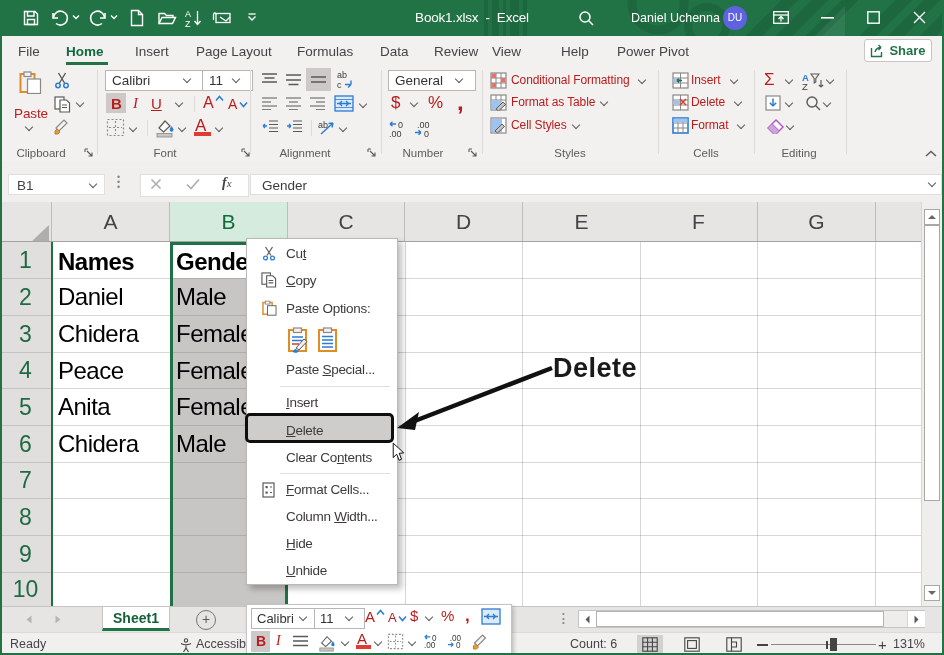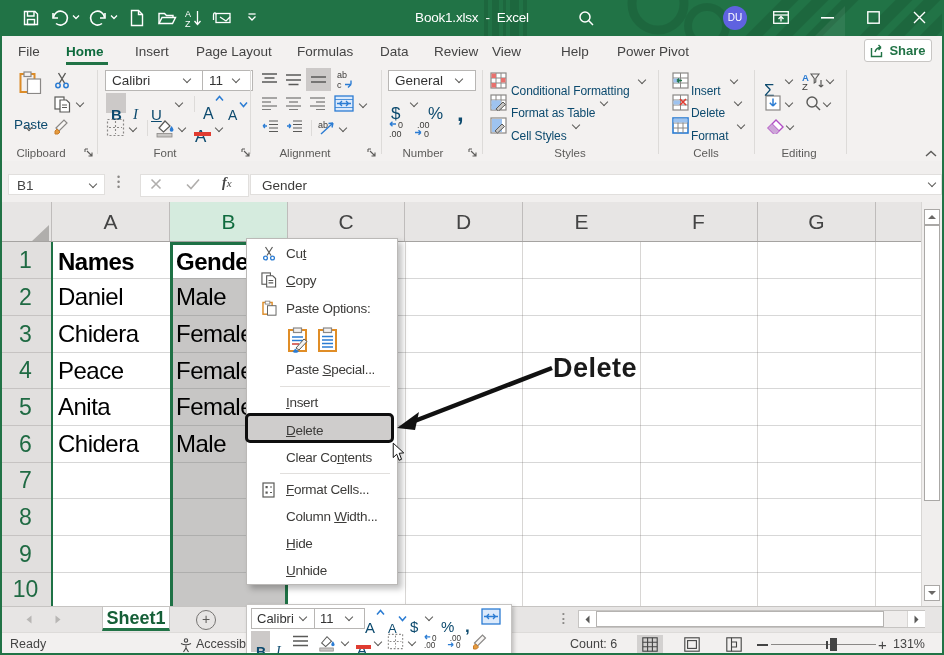--- a/index.html
+++ b/index.html
@@ -21,21 +21,21 @@
   #homeline{position:absolute;left:66px;top:26px;width:42px;height:3px;background:#217346;}
   #sharebtn{position:absolute;left:864px;top:3px;width:66px;height:21px;background:#fff;
      border:1px solid #c8c6c4;border-radius:3px;color:#217346;font-size:13px;font-weight:bold;
      line-height:21px;text-align:center;}
   
   #ribbon{left:0;top:66px;width:944px;height:95px;background:#f3f1f0;border-bottom:1px solid #d6d3d1;}
   .rsep{position:absolute;top:4px;width:1px;height:84px;background:#dddbd9;}
   .glabel{position:absolute;top:81px;height:14px;font-size:11.5px;color:#5c5b59;text-align:center;}
   .launch{position:absolute;top:82px;width:10px;height:10px;}
   .combo{position:absolute;background:#fff;border:1px solid #b8b6b4;color:#333;font-size:13.5px;}
-  .rtxt{position:absolute;font-size:12.5px;color:#0c4a6e;white-space:nowrap;letter-spacing:-0.1px;margin-top:11px;}
+  .rtxt{position:absolute;font-size:12.5px;color:#b91c1c;white-space:nowrap;letter-spacing:-0.1px;}
   .sel{background:#ccc9c8;}
   .chev{position:absolute;width:5px;height:5px;border-right:1.4px solid #5c5b59;
         border-bottom:1.4px solid #5c5b59;transform:rotate(45deg);}
   
   #fbar{left:0;top:161px;width:944px;height:41px;background:#f1efee;border-bottom:1px solid #cdcbc9;}
   .finput{position:absolute;background:#fff;border:1px solid #e1dfdd;}
   
   #grid{left:0;top:202px;width:944px;height:404px;background:#fff;overflow:hidden;}
   .colhdr{position:absolute;top:0;height:40px;background:#e7e5e4;border-right:1px solid #bfbcbb;
      color:#444;font-size:21px;text-align:center;line-height:40px;}
@@ -47,21 +47,21 @@
   
   #cmenu{position:absolute;left:246px;top:238px;width:150px;height:345px;background:#fff;
      border:1px solid #bbb9b7;box-shadow:4px 4px 6px rgba(0,0,0,0.25);}
   .mi{position:absolute;left:39px;font-size:13.5px;color:#3c3b39;white-space:nowrap;letter-spacing:-0.3px;}
   .msep{position:absolute;left:33px;width:110px;height:1px;background:#e1dfdd;}
   .micon{position:absolute;left:8px;}
   
   #tabbar{left:0;top:606px;width:944px;height:26px;background:#e7e5e4;border-top:1px solid #c6c4c2;}
   #sheettab{position:absolute;left:102px;top:0;width:66px;height:21px;background:#fff;
      border-left:1px solid #c6c4c2;border-right:1px solid #c6c4c2;
-     border-bottom:3px solid #217346;color:#155f37;font-weight:bold;font-size:18px;
+     border-bottom:3px solid #217346;color:#155f37;font-weight:bold;font-size:14px;
      text-align:center;line-height:23px;}
   
   #statusbar{left:0;top:632px;width:944px;height:23px;background:#f2f0ef;border-top:1px solid #dddbd9;}
   .st{position:absolute;top:0;height:23px;line-height:23px;font-size:12.5px;color:#444;white-space:nowrap;}
   
   #minitb{position:absolute;left:246px;top:604px;width:264px;height:51px;background:#fff;
      border:1px solid #c6c4c2;box-shadow:2px 2px 4px rgba(0,0,0,0.2);}
   
   #wborder{left:0;top:0;width:942px;height:653px;border-left:2px solid #217346;
      border-right:2px solid #217346;border-bottom:2px solid #217346;pointer-events:none;
@@ -143,20 +143,21 @@
       <path d="M1.5 1 H8.5"></path>
       <path d="M1.5 3.5 L5 7 L8.5 3.5"></path>
     </svg>
   </div>
   <div id="titletext">Book1.xlsx&nbsp; - &nbsp;Excel</div>
 
   <svg class="abs" style="left:578px;top:10px" width="17" height="17" viewBox="0 0 17 17" fill="none" stroke="#fff" stroke-width="1.5">
     <circle cx="7" cy="7" r="5"></circle>
     <path d="M10.8 10.8 L15 15"></path>
   </svg>
+  <div id="uname">Daniel Uchenna</div>
   <div id="du">DU</div>
 
   <svg class="abs" style="left:773px;top:11px" width="16" height="13" viewBox="0 0 16 13" fill="none" stroke="#fff" stroke-width="1.3">
     <rect x="0.7" y="0.7" width="14.6" height="11.6"></rect>
     <path d="M0.7 4 H15.3"></path>
     <path d="M8 10.5 V6"></path>
     <path d="M5.5 8 L8 5.5 L10.5 8"></path>
   </svg>
 
   <svg class="abs" style="left:821px;top:17px" width="13" height="2" viewBox="0 0 13 2">

